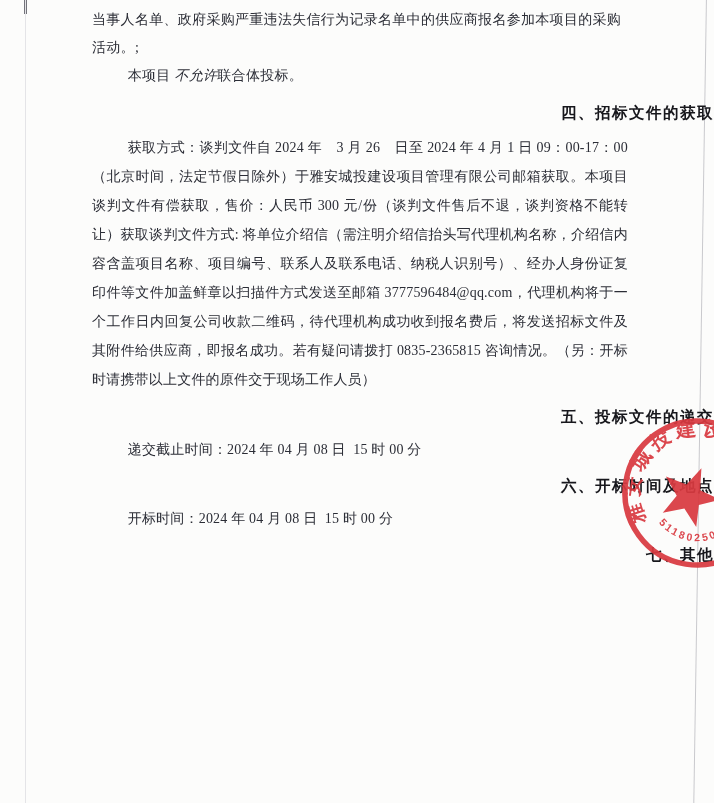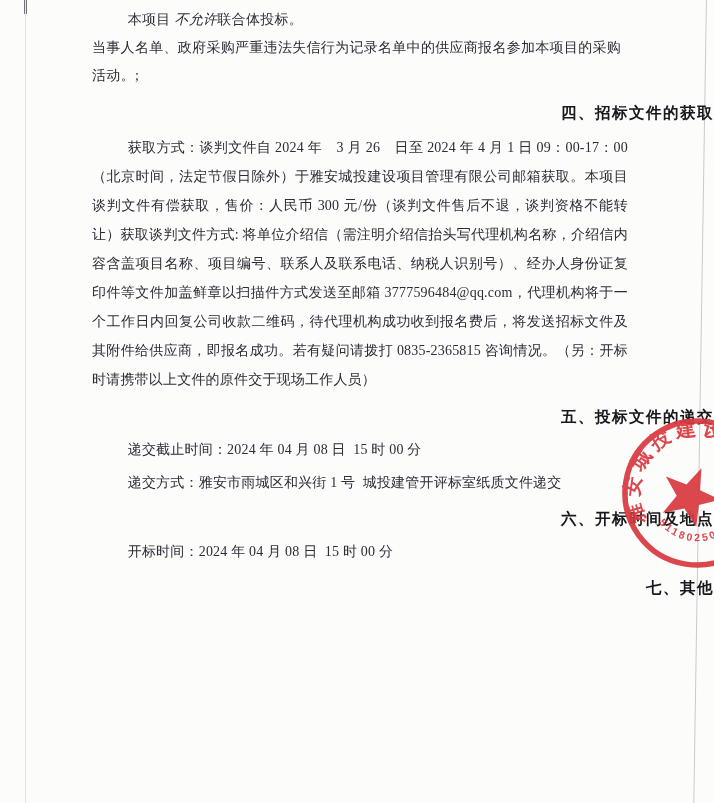--- a/index.html
+++ b/index.html
@@ -48,29 +48,28 @@
 <body>
 
 <div class="page">
 
   <div class="edge-tick"></div>
   <div class="edge-left"></div>
   <div class="edge-right"></div>
 
   <div class="content">
 
+    <p class="cont-line">当事人名单、政府采购严重违法失信行为记录名单中的供应商报名参加本项目的采购活动。;</p>
     <p class="cont-line indent-line"><span>本项目 </span><span class="em-italic">不允许</span><span>联合体投标。</span></p>
-    <p class="cont-line">当事人名单、政府采购严重违法失信行为记录名单中的供应商报名参加本项目的采购活动。;</p>
 
     <h2 class="sec">四、招标文件的获取</h2>
     <p class="para justify">获取方式：谈判文件自 2024 年　3 月 26　日至 2024 年 4 月 1 日 09：00-17：00（北京时间，法定节假日除外）于雅安城投建设项目管理有限公司邮箱获取。本项目谈判文件有偿获取，售价：人民币 300 元/份（谈判文件售后不退，谈判资格不能转让）获取谈判文件方式: 将单位介绍信（需注明介绍信抬头写代理机构名称，介绍信内容含盖项目名称、项目编号、联系人及联系电话、纳税人识别号）、经办人身份证复印件等文件加盖鲜章以扫描件方式发送至邮箱 3777596484@qq.com，代理机构将于一个工作日内回复公司收款二维码，待代理机构成功收到报名费后，将发送招标文件及其附件给供应商，即报名成功。若有疑问请拨打 0835-2365815 咨询情况。（另：开标时请携带以上文件的原件交于现场工作人员）</p>
 
     <h2 class="sec">五、投标文件的递交</h2>
     <p class="para time">递交截止时间：2024 年 04 月 08 日  15 时 00 分</p>
-    <p class="para time">递交方式：雅安市雨城区和兴街 1 号  城投建管开评标室纸质文件递交</p>
 
     <h2 class="sec">六、开标时间及地点</h2>
     <p class="para time">开标时间：2024 年 04 月 08 日  15 时 00 分</p>
 
     <h2 class="sec">七、其他</h2>
 
   </div>
 
   <div class="seal">
     <svg width="175" height="205" viewBox="0 0 175 205">

